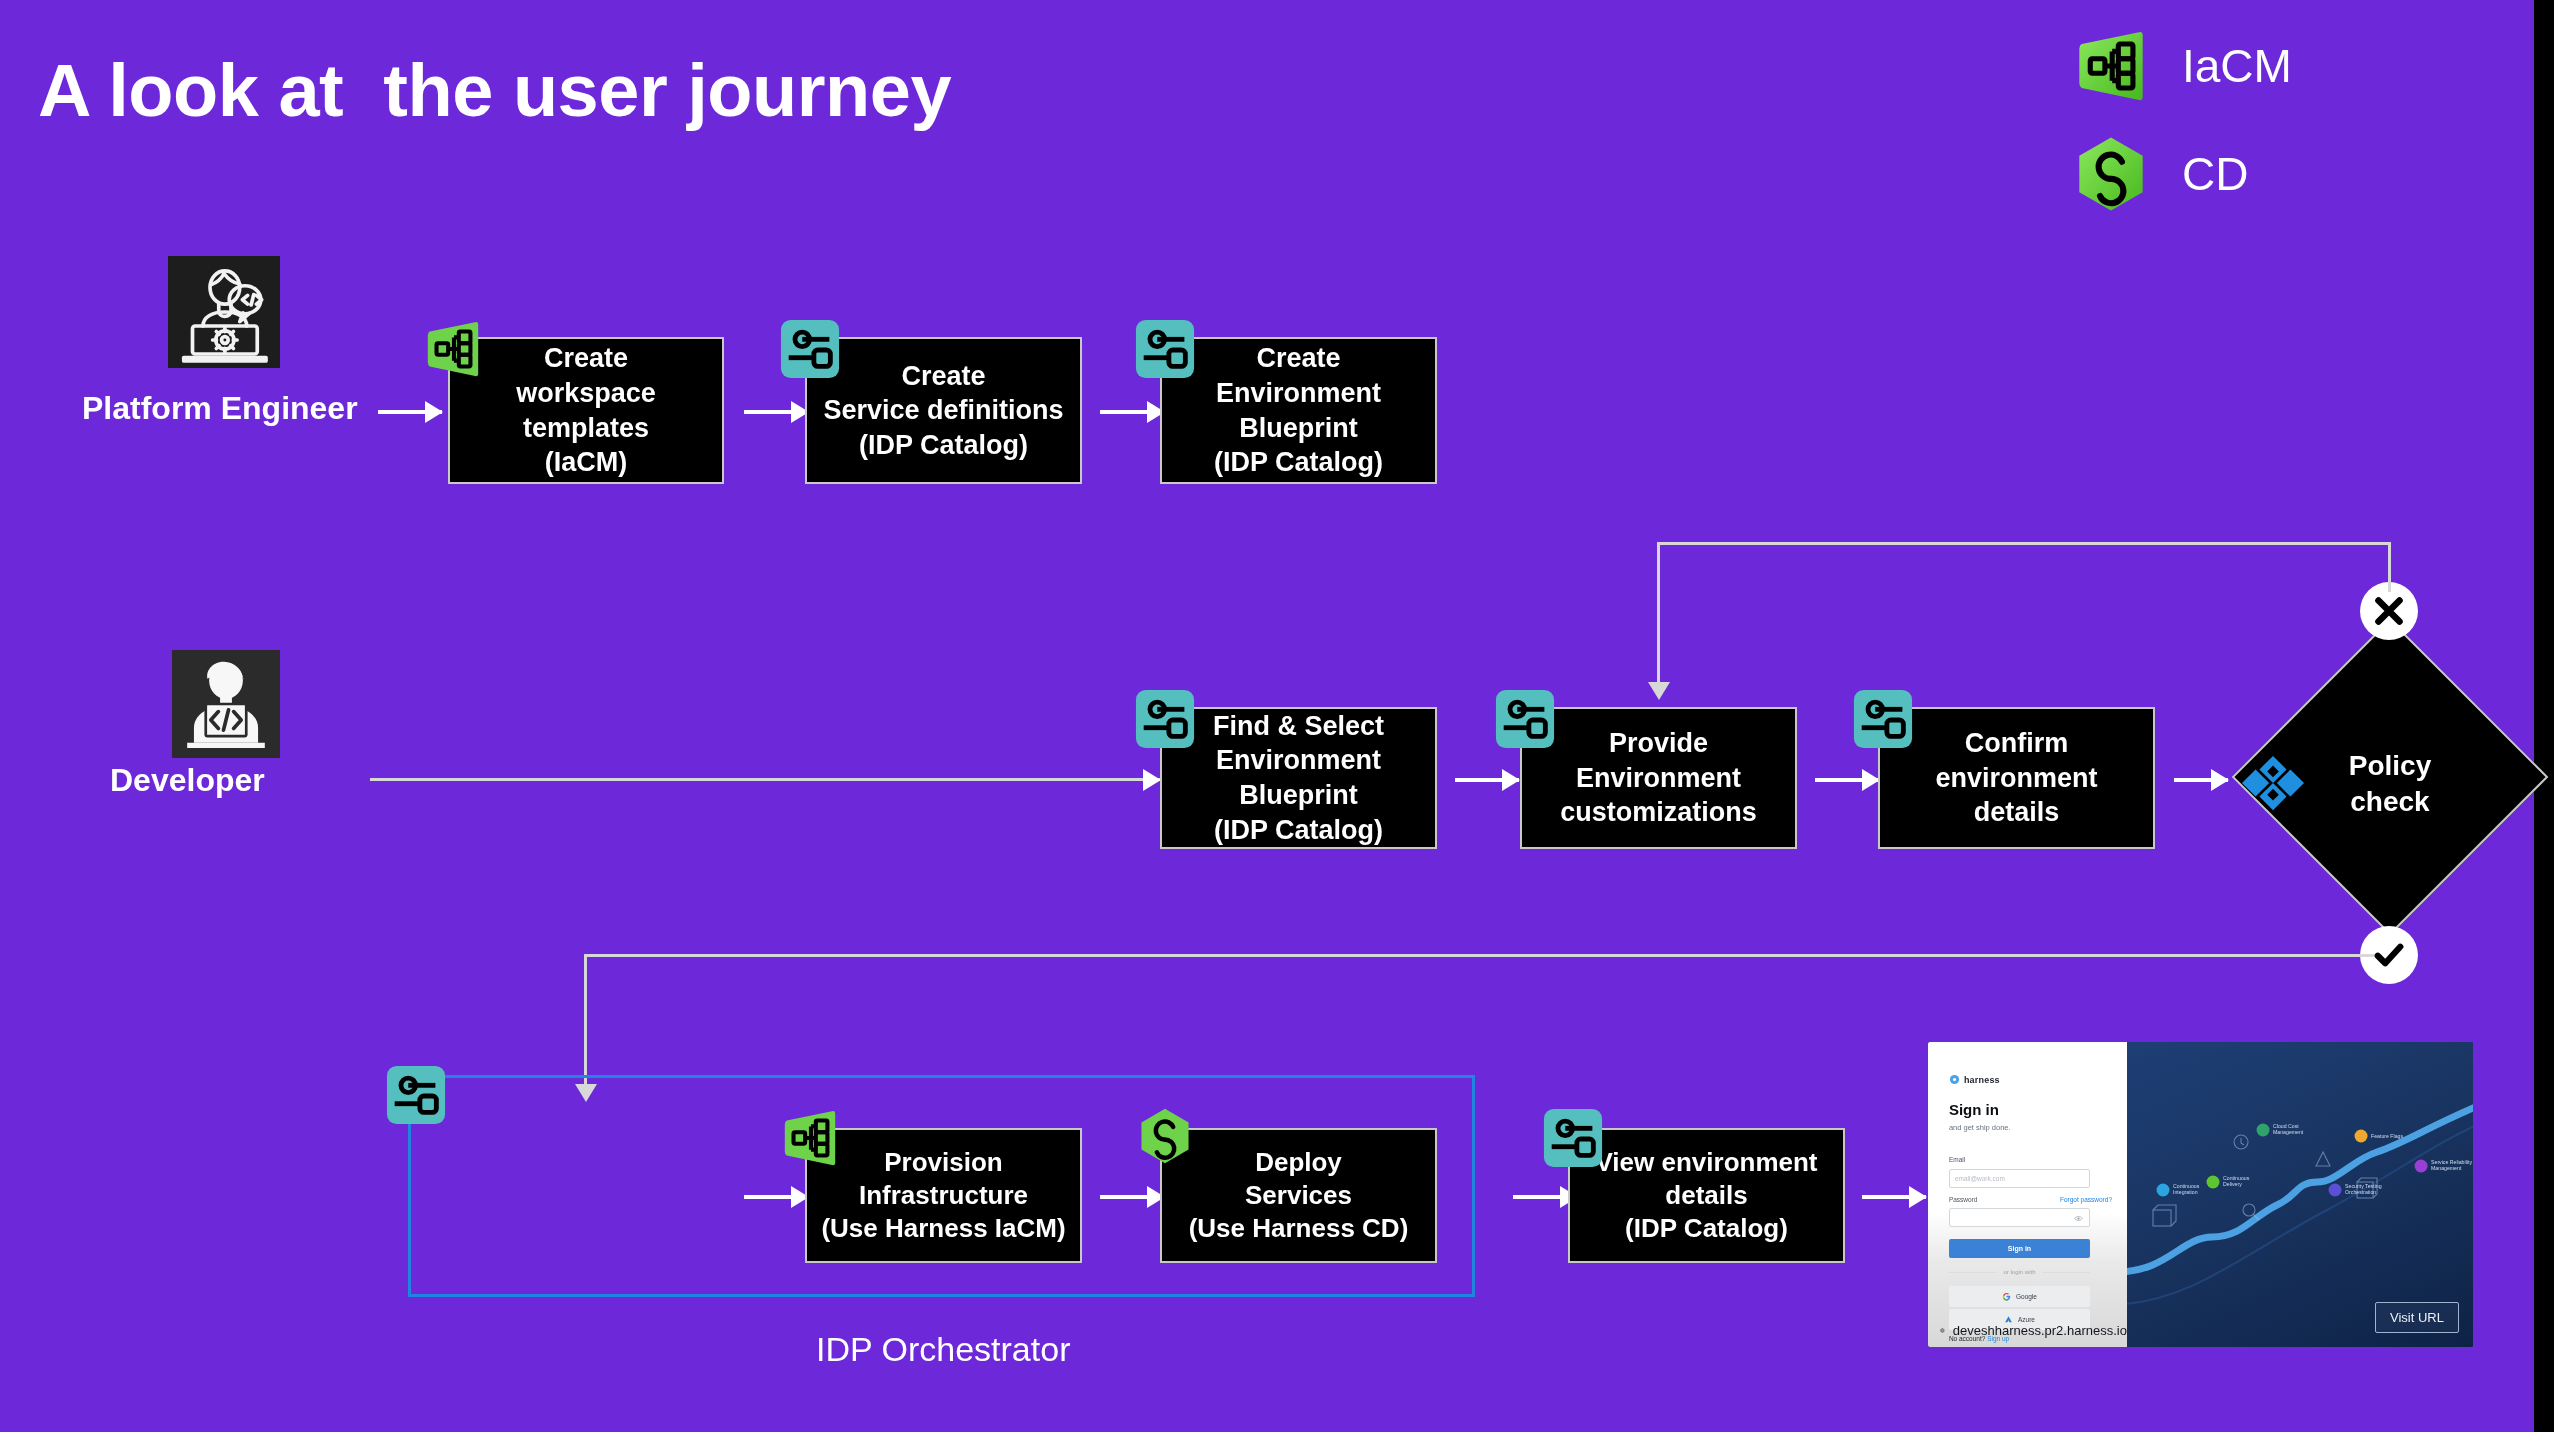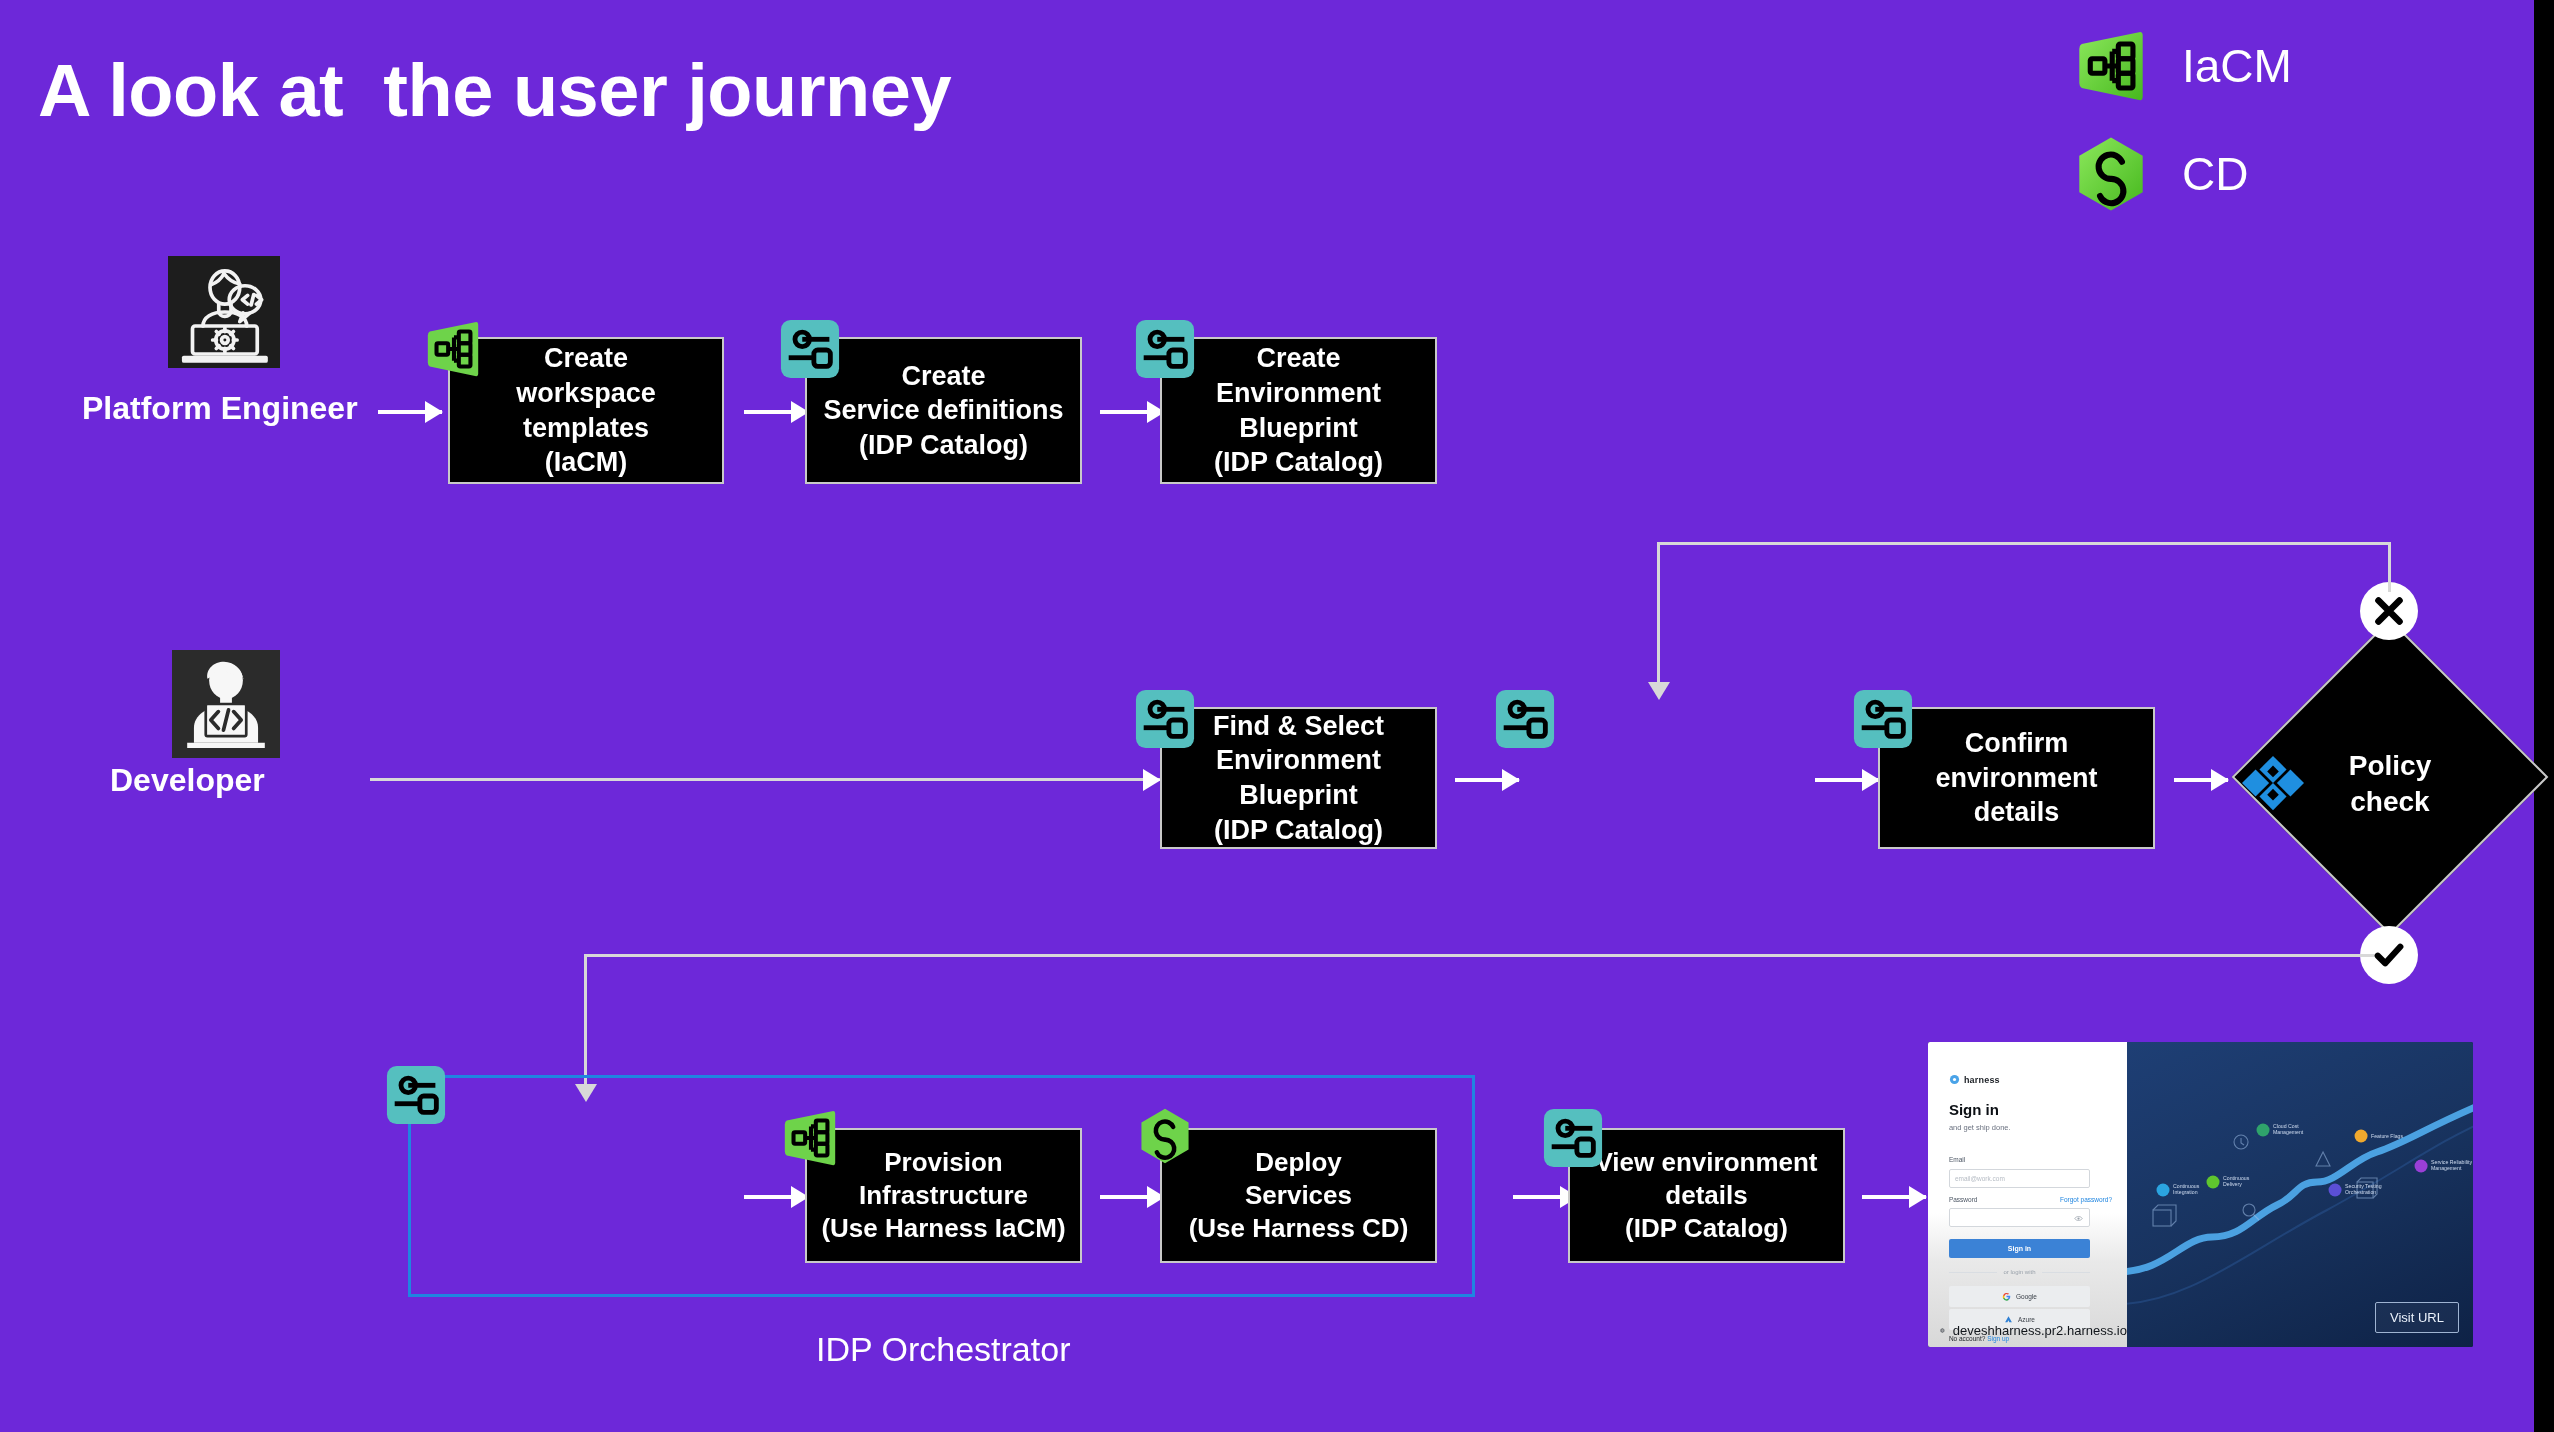--- a/index.html
+++ b/index.html
@@ -300,20 +300,25 @@
       <rect x="2" y="2" width="60" height="60" rx="10" fill="#55bfbf"></rect>
       <path d="M24 22 H52" stroke="#000" stroke-width="5" fill="none"></path>
       <path d="M10 41 H38" stroke="#000" stroke-width="5" fill="none"></path>
       <circle cx="24" cy="22" r="7.5" fill="none" stroke="#000" stroke-width="5"></circle>
       <rect x="36" y="33" width="17" height="17" rx="4" fill="none" stroke="#000" stroke-width="5"></rect>
     </svg>
   </div>
 
   <div class="arrow-h" style="left:1455px; top:778px; width:64px;"></div>
 
+  <div class="abs node" style="left:1520px; top:707px; width:277px; height:142px; font-size:27px;">
+    <span class="node-txt">Provide
+Environment
+customizations</span>
+  </div>
   <div class="abs" style="left:1494px; top:688px;">
     <svg width="62" height="62" viewBox="0 0 64 64">
       <rect x="2" y="2" width="60" height="60" rx="10" fill="#55bfbf"></rect>
       <path d="M24 22 H52" stroke="#000" stroke-width="5" fill="none"></path>
       <path d="M10 41 H38" stroke="#000" stroke-width="5" fill="none"></path>
       <circle cx="24" cy="22" r="7.5" fill="none" stroke="#000" stroke-width="5"></circle>
       <rect x="36" y="33" width="17" height="17" rx="4" fill="none" stroke="#000" stroke-width="5"></rect>
     </svg>
   </div>
 

